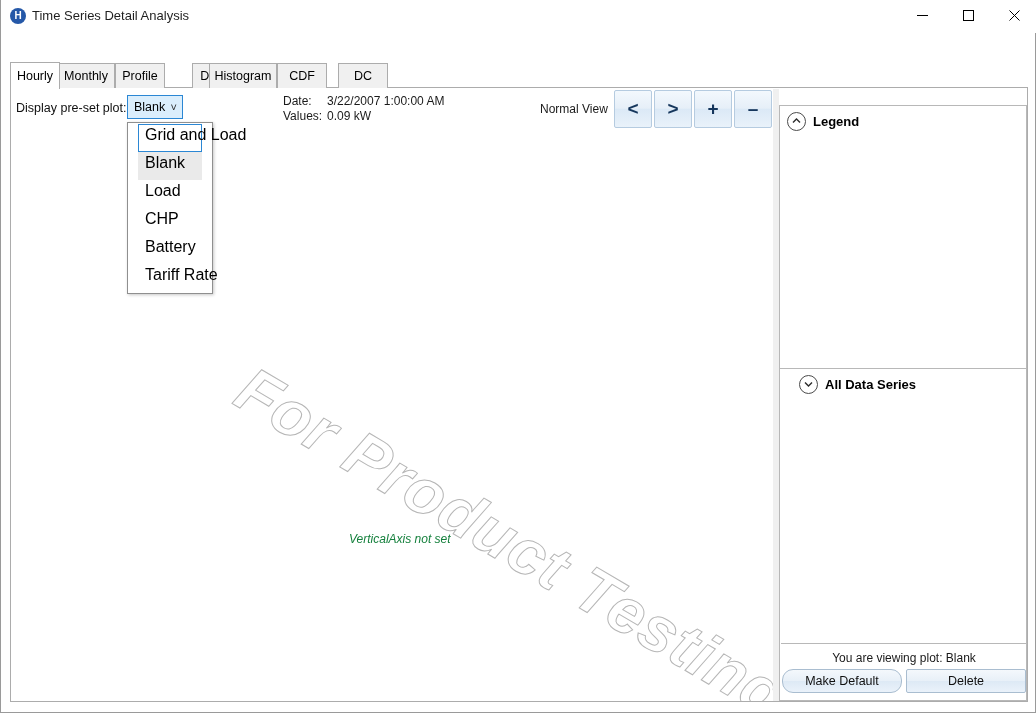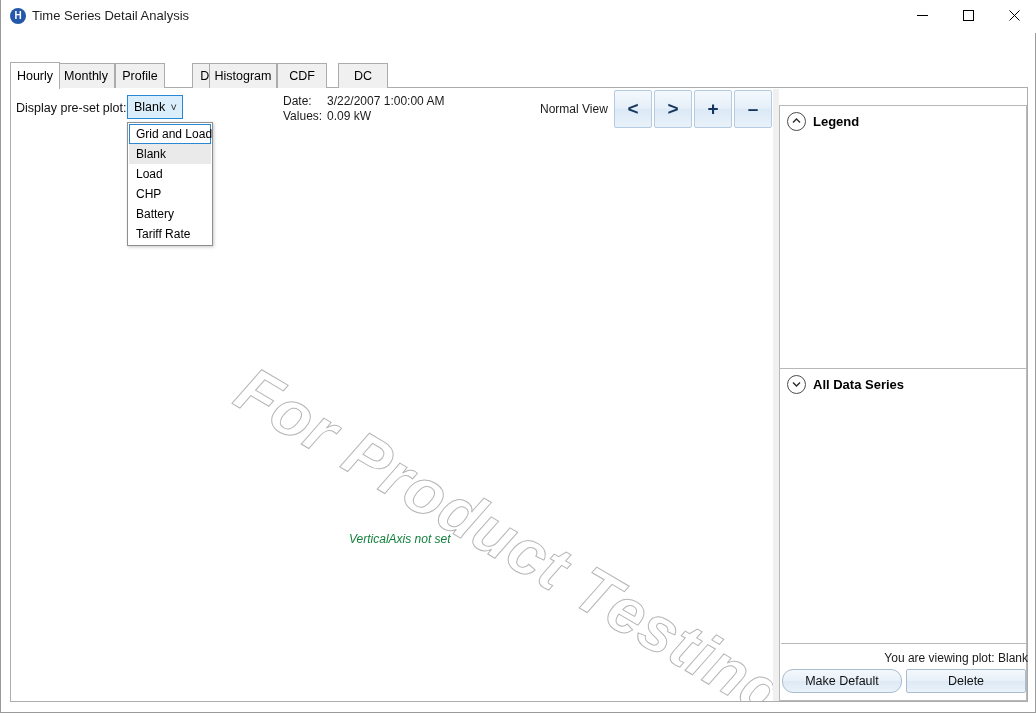--- a/index.html
+++ b/index.html
@@ -165,29 +165,29 @@
     top: 122px;
     width: 86px;
     box-sizing: border-box;
     background: #ffffff;
     border: 1px solid #8f8f8f;
     box-shadow: 1px 1px 3px rgba(0,0,0,0.22);
     z-index: 40;
     padding: 1px 0 1px 0;
   }
   .dd-item {
-    height: 20px;
+    height: 28px;
     box-sizing: border-box;
     line-height: 19px;
     padding-left: 6px;
-    font-size: 12px;
+    font-size: 16px;
     color: #000;
     white-space: nowrap;
     border: 1px solid transparent;
-    margin: 0 1px;
+    margin: 0 10px;
   }
   .dd-item.hovered {
     border: 1px solid #2b87d4;
     background: #ffffff;
   }
   .dd-item.selected {
     background: #eaeaea;
   }
 
   
@@ -284,21 +284,21 @@
   }
   .expander {
     position: absolute;
     left: 0;
     width: 248px;
     box-sizing: border-box;
     background: #ffffff;
     border: 1px solid #b8b8b8;
   }
   #legend-panel { top: 16px; height: 273px; }
-  #series-panel { top: 279px; height: 333px; }
+  #series-panel { top: 279px; height: 333px; padding-left: 12px; }
 
   .expander-header {
     display: flex;
     align-items: center;
     height: 30px;
     padding-left: 7px;
   }
   .circle-chevron {
     width: 17px; height: 17px;
     border-radius: 50%;
@@ -323,21 +323,21 @@
     top: 274px;
     width: 246px;
     height: 1px;
     background: #b8b8b8;
   }
   #viewing-plot {
     position: absolute;
     left: 0;
     top: 282px;
     width: 248px;
-    text-align: right;
+    text-align: center;
     font-size: 12px;
     color: #1a1a1a;
     white-space: nowrap;
   }
   .panel-btn {
     position: absolute;
     top: 300px;
     height: 24px;
     box-sizing: border-box;
     border: 1px solid #a9bdd0;

